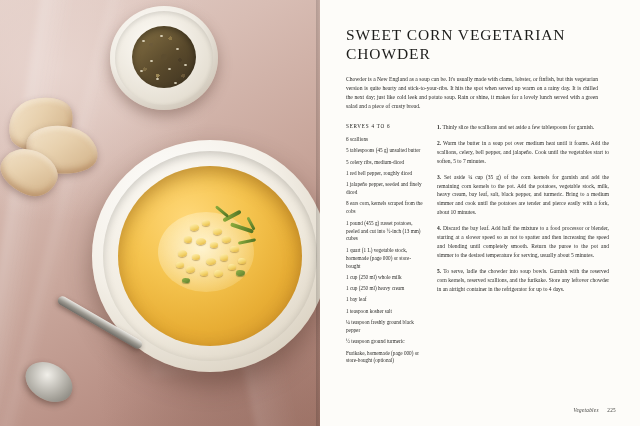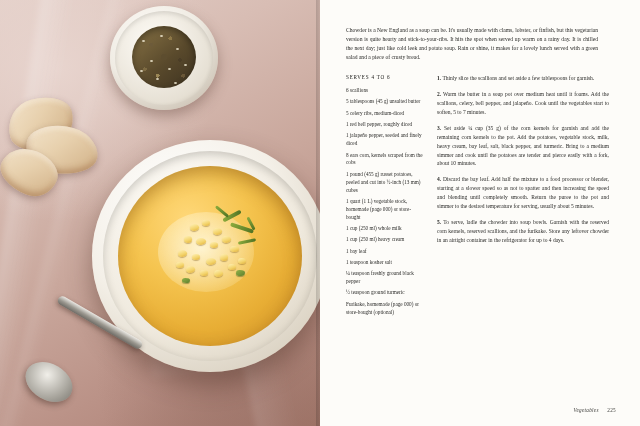--- a/index.html
+++ b/index.html
@@ -341,20 +341,21 @@
       </div>
     </div>
 
     <div class="spoon-handle"></div>
     <div class="spoon-bowl"></div>
   </div>
 
   <div class="gutter"></div>
 
   <div class="text-page">
+    <h1 class="recipe-title">SWEET CORN VEGETARIAN CHOWDER</h1>
     <p class="headnote">Chowder is a New England as a soup can be. It's usually made with clams, lobster, or finfish, but this vegetarian version is quite hearty and stick-to-your-ribs. It hits the spot when served up warm on a rainy day. It is chilled the next day; just like cold leek and potato soup. Rain or shine, it makes for a lovely lunch served with a green salad and a piece of crusty bread.</p>
 
     <div class="columns">
       <div class="col-ing">
         <div class="serves">SERVES 4 TO 6</div>
         <ul class="ing-list">
           <li>6 scallions</li>
           <li>5 tablespoons (45 g) unsalted butter</li>
           <li>5 celery ribs, medium-diced</li>
           <li>1 red bell pepper, roughly diced</li>

